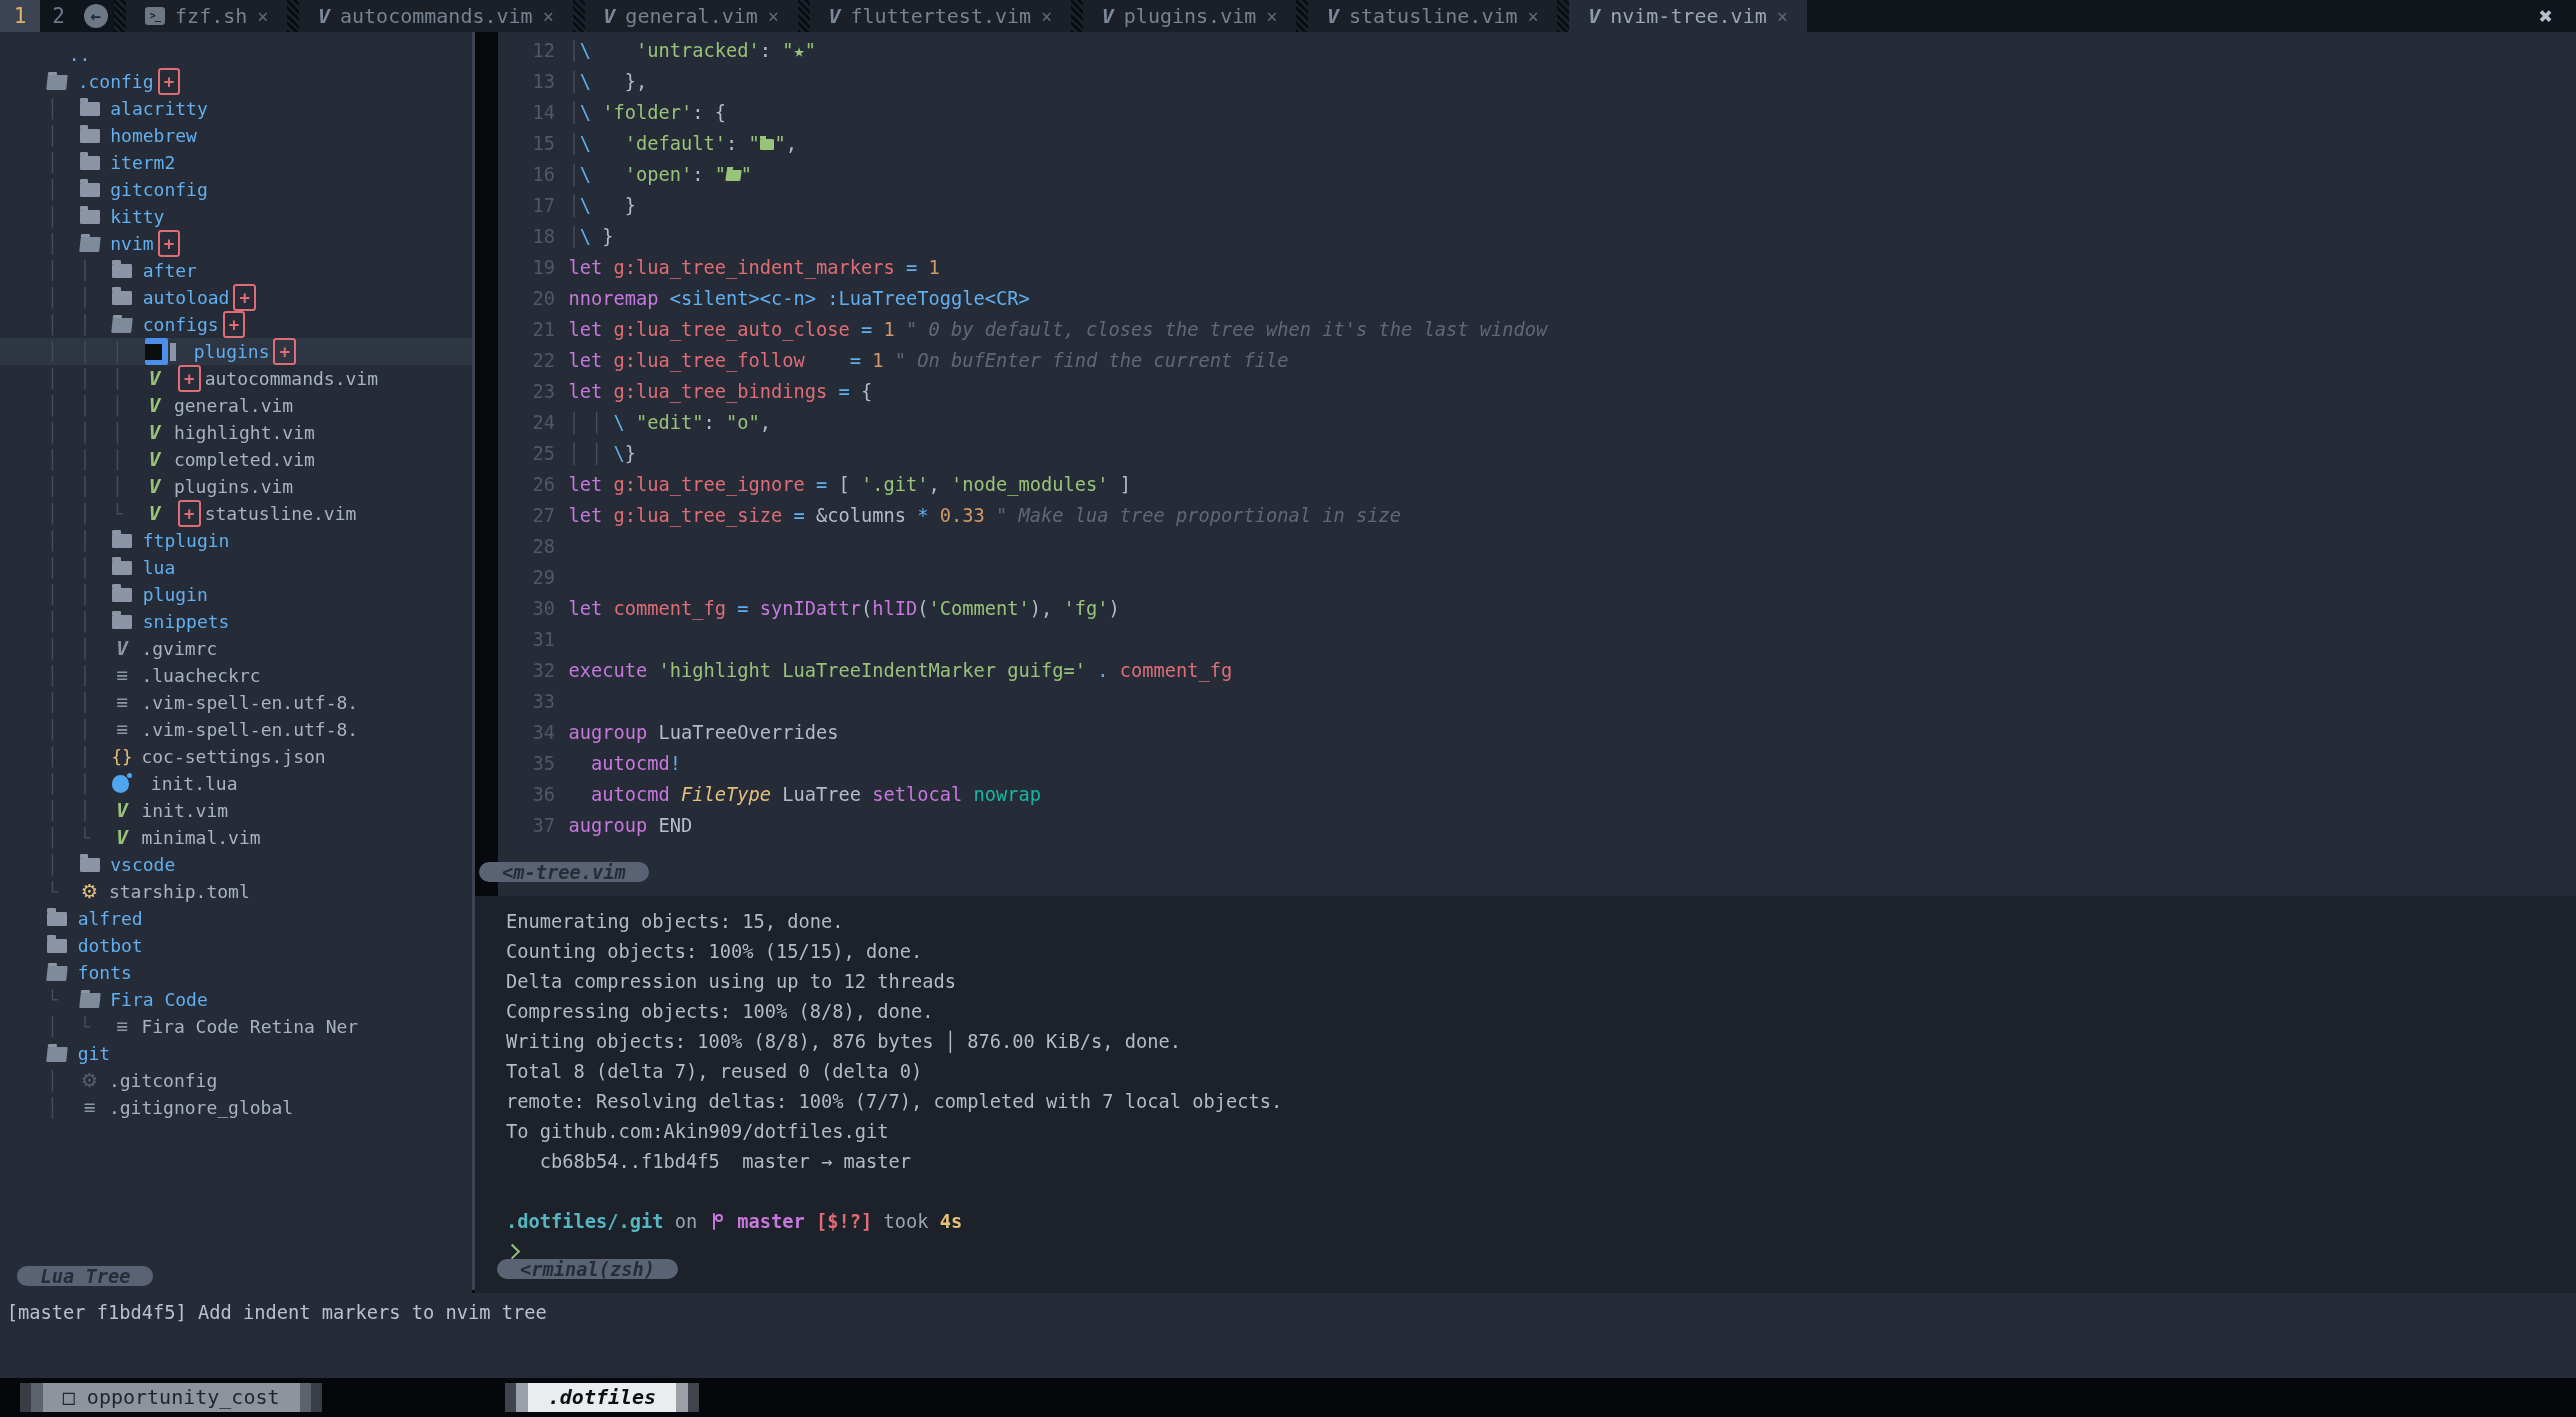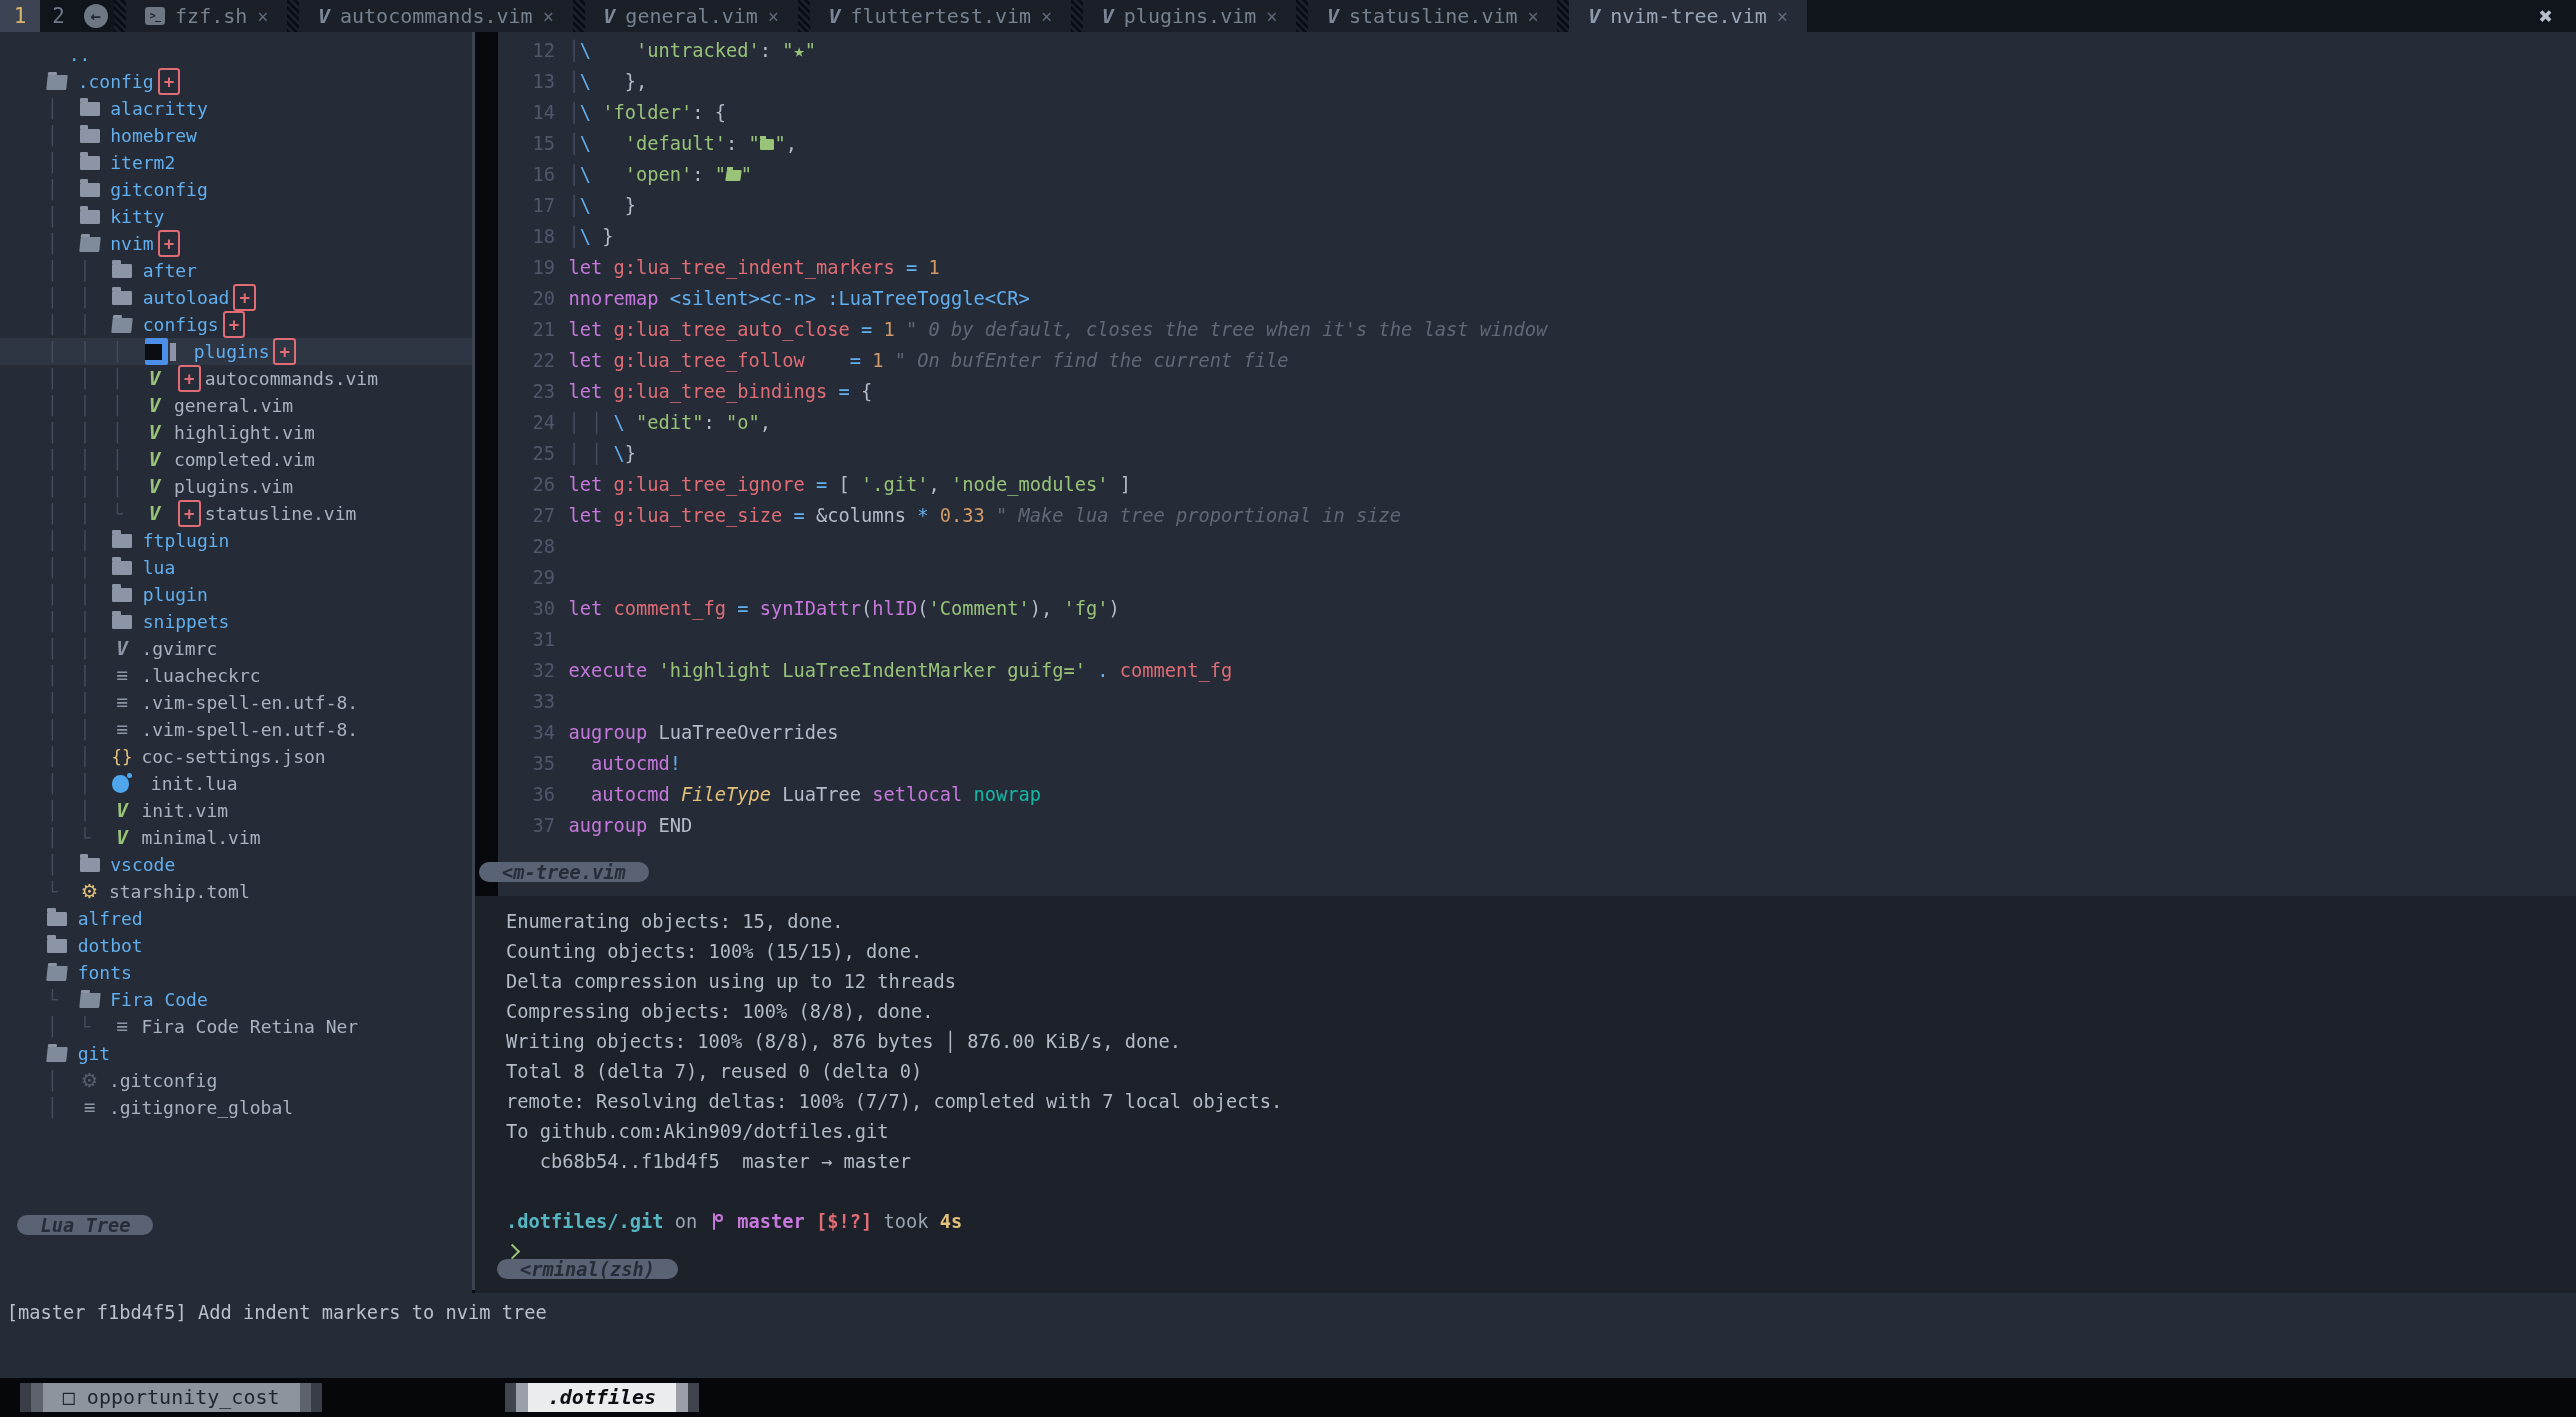--- a/index.html
+++ b/index.html
@@ -63,21 +63,21 @@
   .c-f{color:#b4bcc9;} .c-k{color:#c678dd;} .c-r{color:#e06c75;} .c-b{color:#61afef;}
   .c-o{color:#d19a66;} .c-s{color:#98c379;} .c-g{color:#454d5e;}
   .c-c{color:#606875;font-style:italic;}
   .c-y{color:#14b8a6;} .c-yi{color:#e5c07b;font-style:italic;font-weight:normal;}
   .sfold{display:inline-block;width:14.7px;height:11.4px;background:#98c379;border-radius:1.3px;position:relative;top:0.7px;}
   .sfold::before{content:"";position:absolute;left:0;top:-2.7px;width:6px;height:2.7px;background:#98c379;}
   .sfold.open{transform:skewX(-8deg);}
   
   .pill{position:absolute;height:20px;background:#5a6374;border-radius:17.4px;display:flex;
         align-items:center;padding:0 23px;color:#272d38;font-size:18.7px;font-weight:bold;font-style:italic;}
-  #pill-tree{left:17.4px;top:1215px;}
+  #pill-tree{left:17.4px;top:1266px;}
   #pill-editor{left:479px;top:862px;}
   #pill-term{left:497px;top:1259px;}
   
   #terminal{position:absolute;left:475px;top:896px;width:2101px;height:397px;background:#1d2129;
             padding:10.7px 0 0 31px;}
   .tl{height:30px;display:flex;align-items:center;white-space:pre;font-size:18.7px;color:#b3bbc7;}
   .p-cyan{color:#56b6c2;font-weight:bold;} .p-pur{color:#c678dd;font-weight:bold;}
   .p-red{color:#e06c75;font-weight:bold;} .p-yel{color:#e5c07b;font-weight:bold;}
   .p-fg{color:#9aa4b2;}
   .icon-branch{position:relative;display:inline-block;width:12px;height:17.4px;margin:0 2.7px;}

